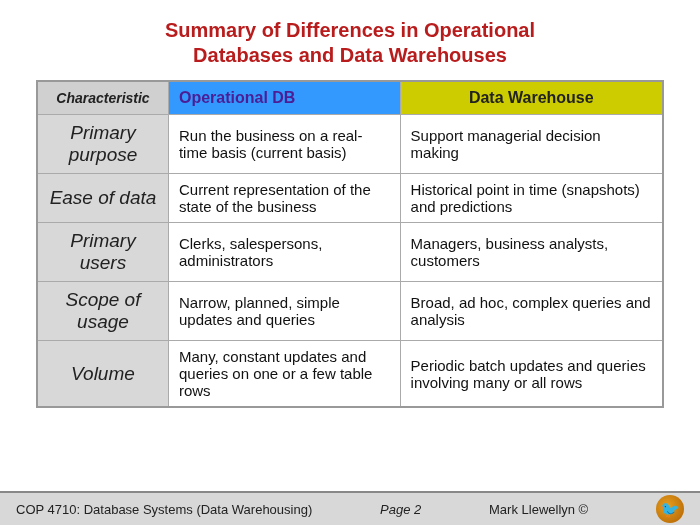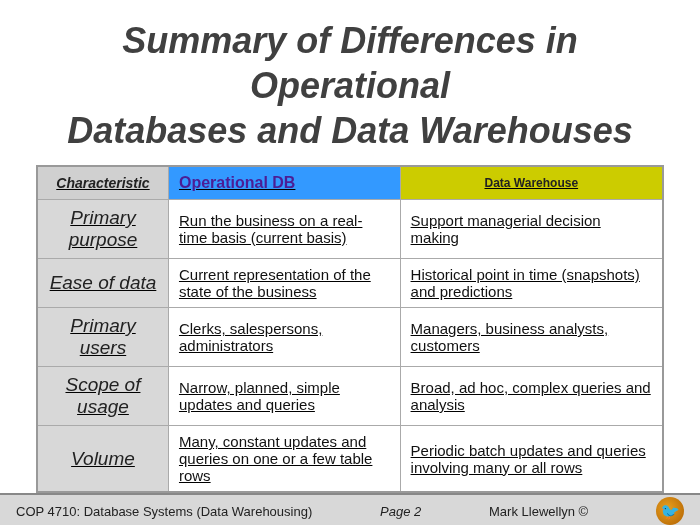--- a/index.html
+++ b/index.html
@@ -15,30 +15,28 @@
       height: 525px;
       background: #fff;
       display: flex;
       flex-direction: column;
     }
     .title-area {
       padding: 18px 30px 12px 30px;
       text-align: center;
     }
     .title {
-      color: #404040;
-      font-size: 36px;
+      color: #b91c1c;
+      font-size: 20px;
       font-weight: bold;
       line-height: 1.25;
-      font-style: italic;
     }
     .table-container {
       padding: 0 36px;
       flex: 1;
-      text-decoration: underline;
     }
     table {
       width: 100%;
       border-collapse: collapse;
       border: 2px solid #999;
     }
     th, td {
       border: 1.5px solid #aaa;
       padding: 7px 10px;
       vertical-align: middle;
@@ -59,21 +57,21 @@
       font-weight: bold;
       color: #4c1d95;
       font-size: 16px;
     }
     .col-dw {
       width: 42%;
       background: #cccc00;
       text-align: center;
       font-weight: bold;
       color: #222;
-      font-size: 12px;
+      font-size: 16px;
     }
     .row-label {
       background: #d8d8d8;
       text-align: center;
       font-style: italic;
       font-size: 19px;
       color: #222;
     }
     .row-opdb {
       background: #fff;

